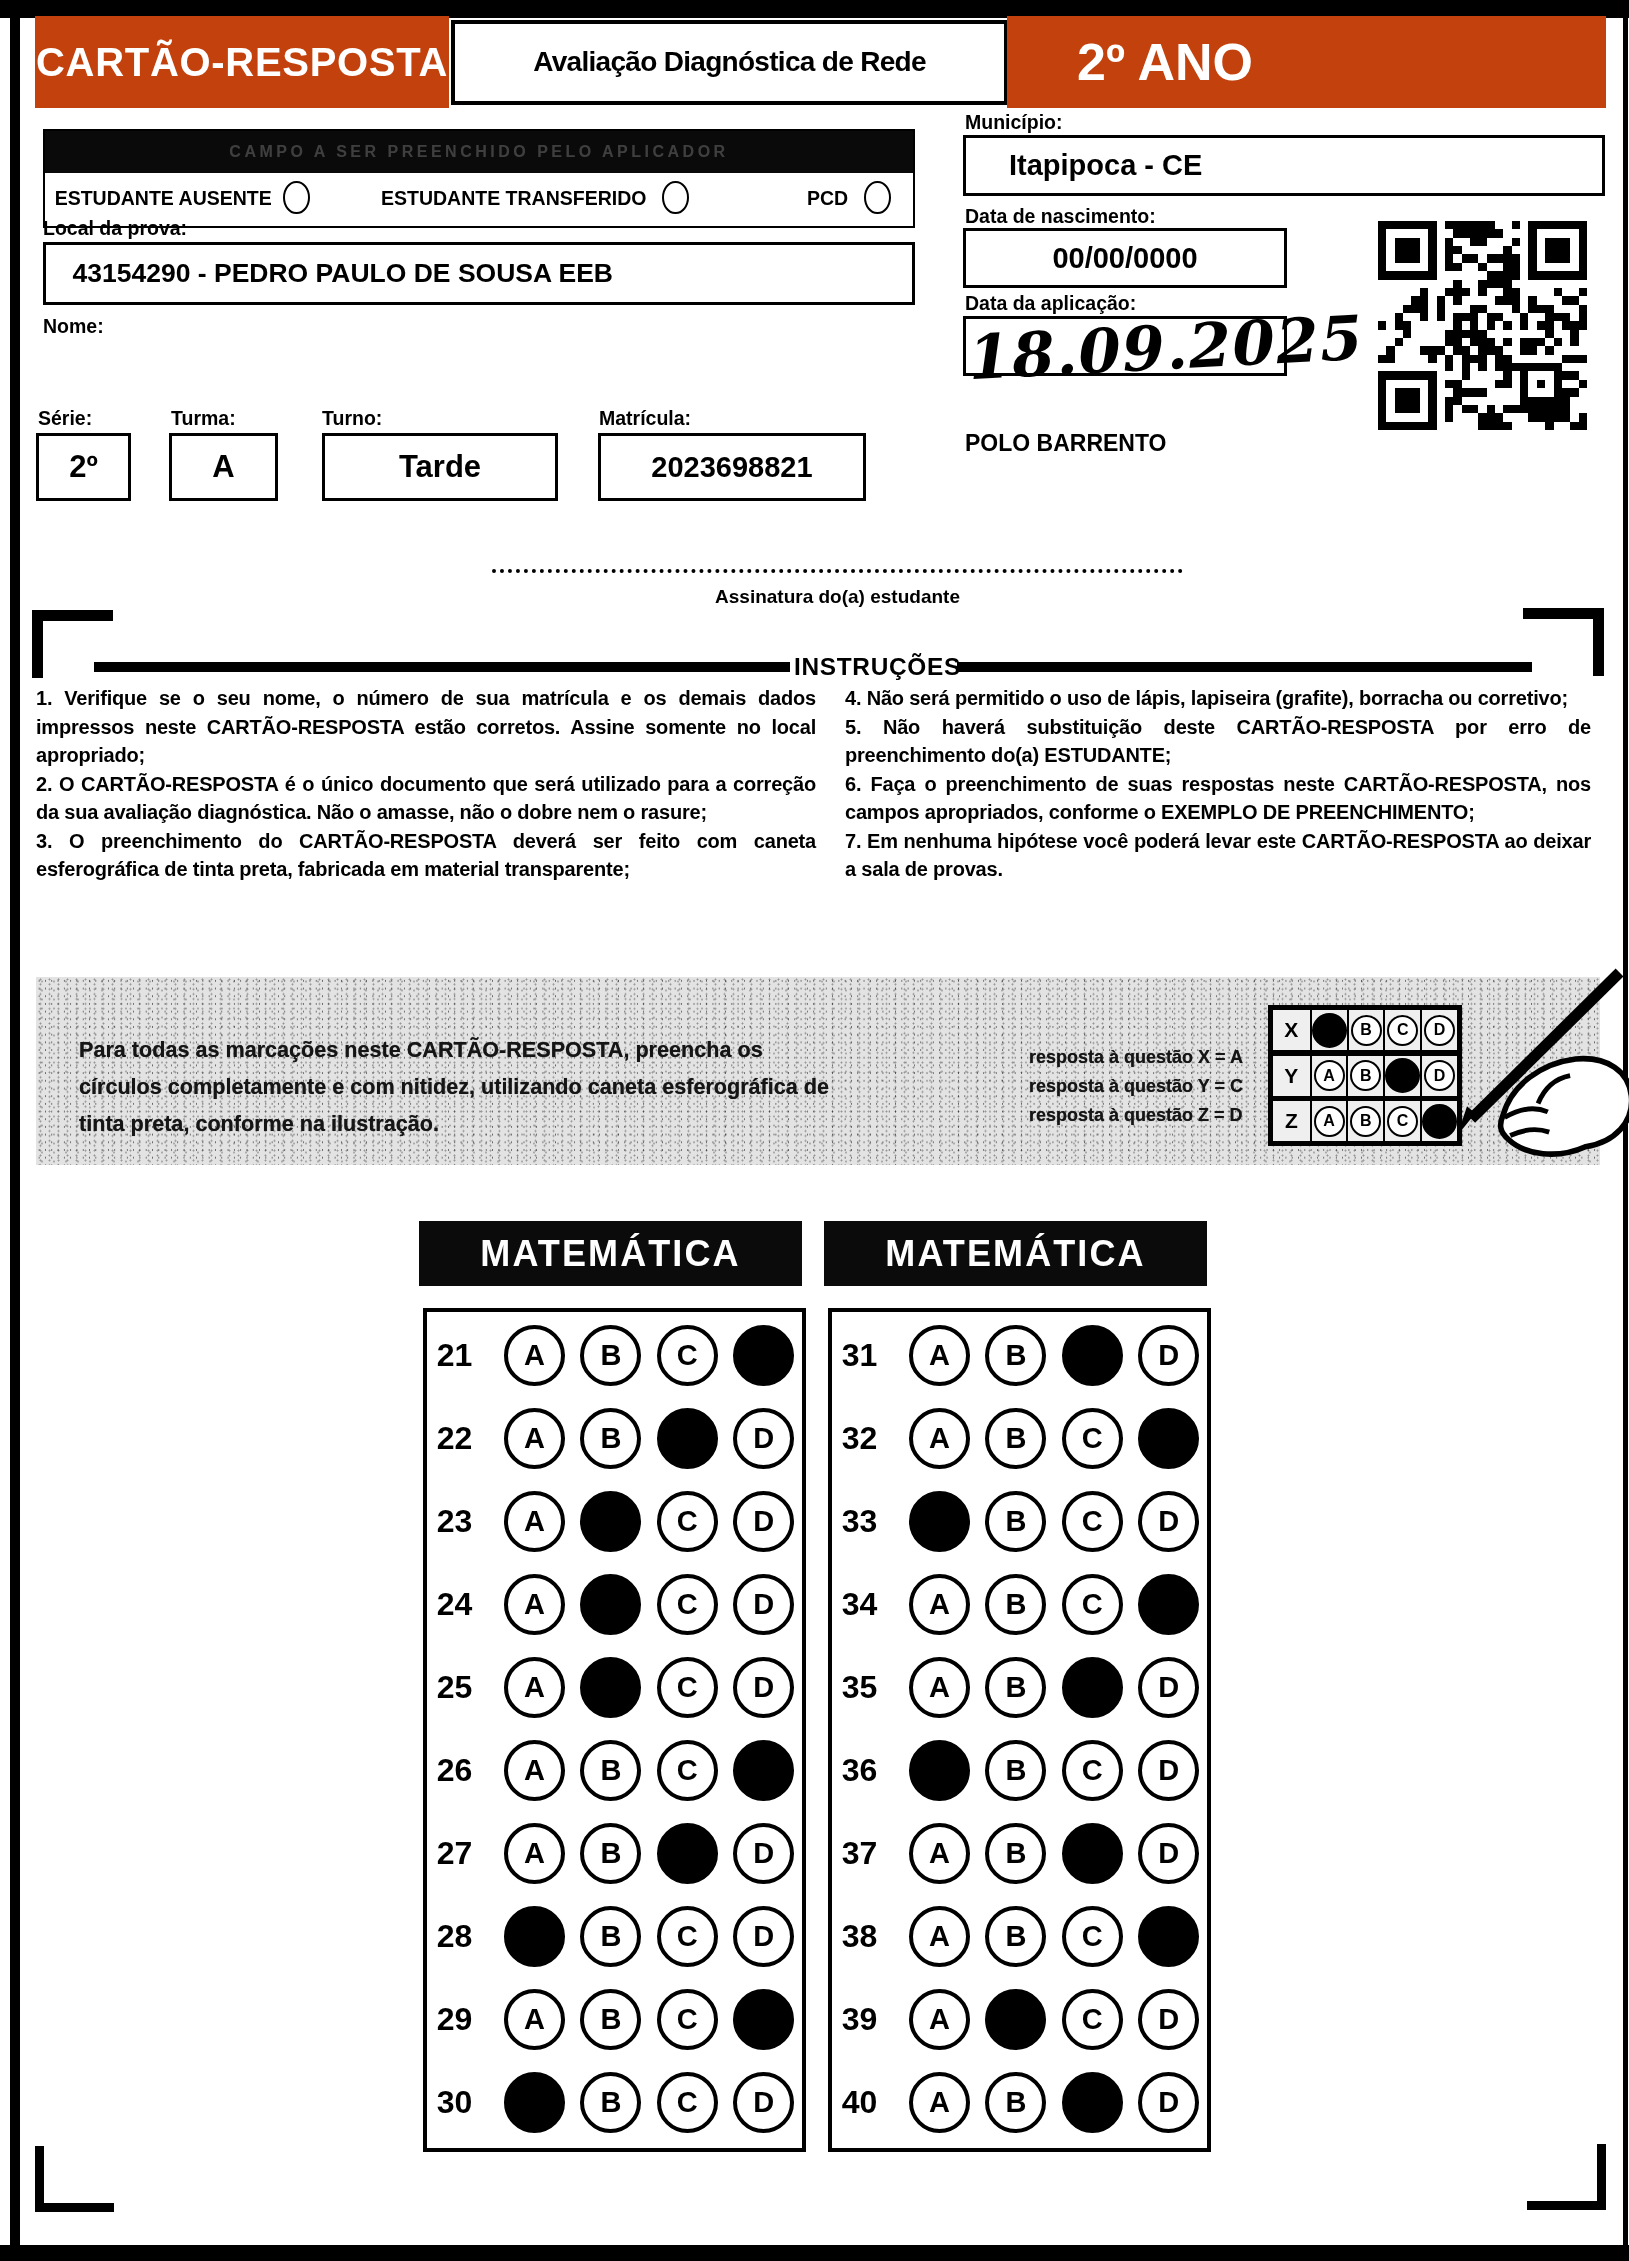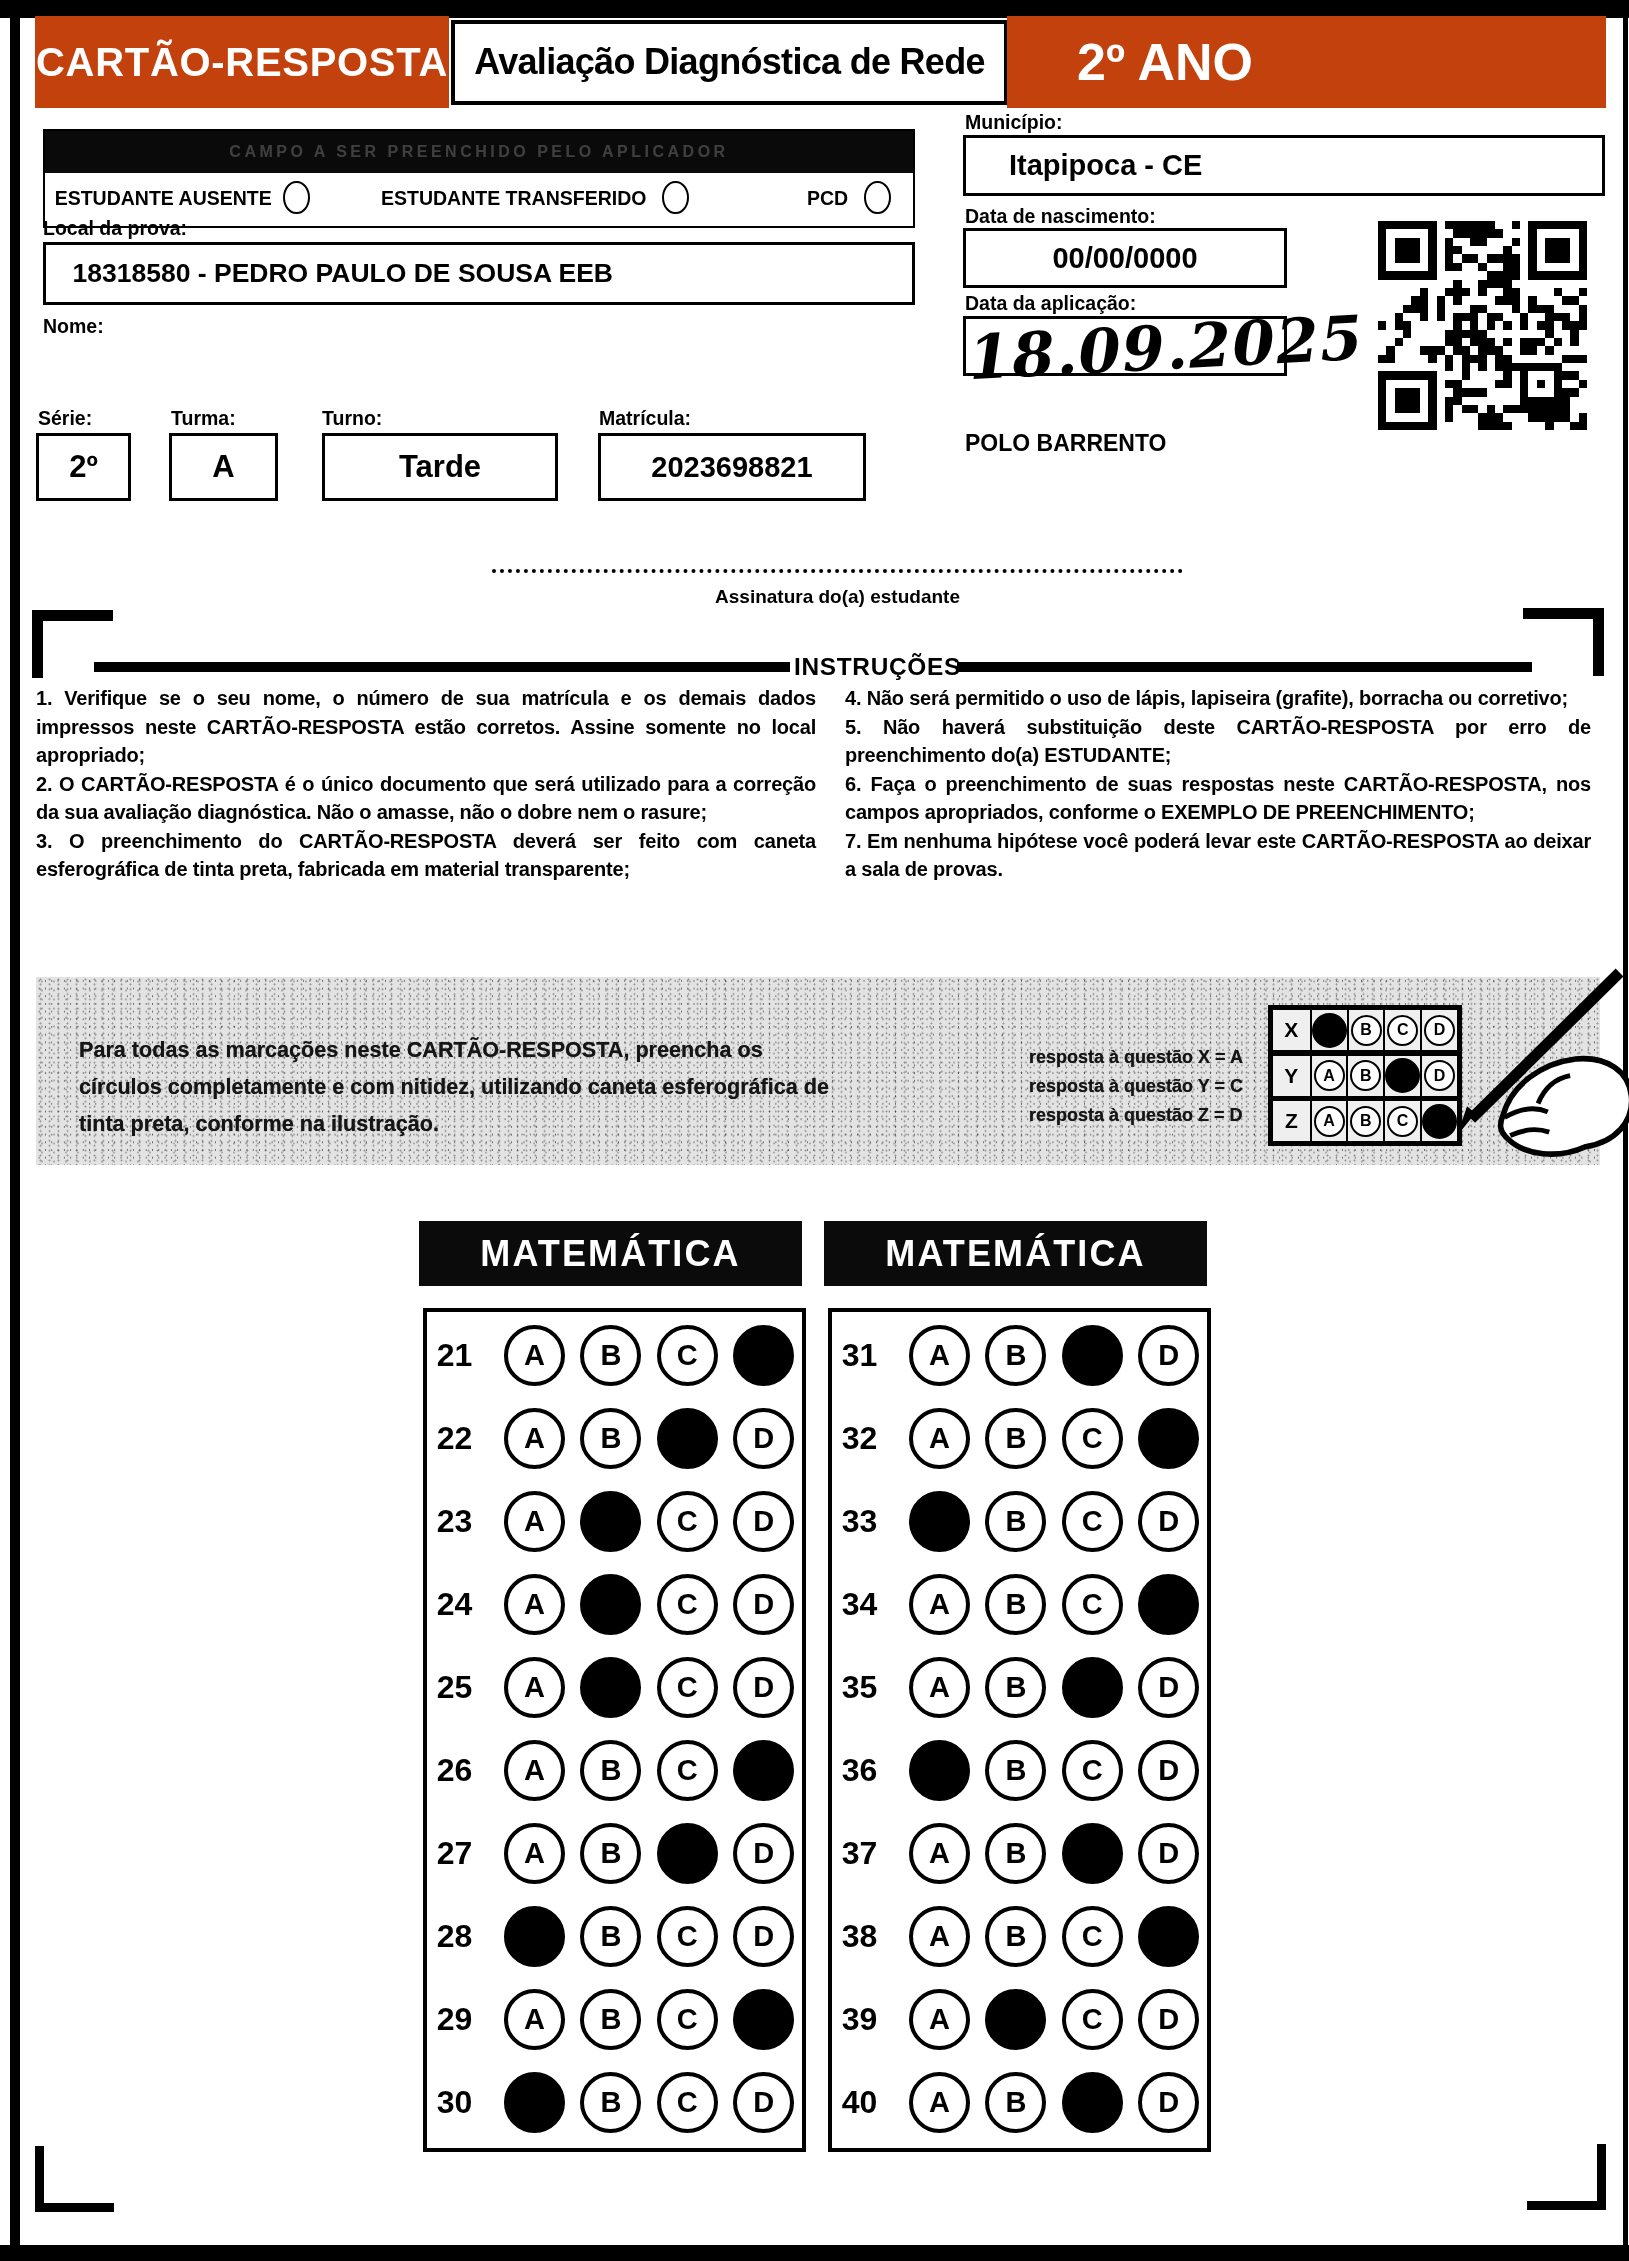--- a/index.html
+++ b/index.html
@@ -4,21 +4,21 @@
 <style>
   html,body{margin:0;padding:0;background:#777;}
   .page{position:relative;width:1630px;height:2261px;background:#fff;overflow:hidden;
         font-family:"Liberation Sans",sans-serif;color:#000;}
   .abs{position:absolute;}
   .edge{position:absolute;background:#000;}
   
   .headbox-black{background:#c2410c;color:#fff;display:flex;align-items:center;justify-content:center;}
   .card-title{left:35px;top:16px;width:414px;height:92px;font-size:40px;font-weight:bold;letter-spacing:0.7px;}
   .exam-title{left:451px;top:19.5px;width:557px;height:85px;border:4.9px solid #000;background:#fff;
-              display:flex;align-items:center;justify-content:center;font-size:36px;font-weight:bold;letter-spacing:-0.7px;box-sizing:border-box;}
+              display:flex;align-items:center;justify-content:center;font-size:28px;font-weight:bold;letter-spacing:-0.7px;box-sizing:border-box;}
   .grade-box{left:1007px;top:16px;width:599px;height:92px;justify-content:flex-start;padding-left:70px;
              font-size:52px;font-weight:bold;box-sizing:border-box;}
   
   .student-box{left:43px;top:113px;width:872px;height:99px;border:2.8px solid #000;box-sizing:border-box;margin-top:16px;}
   .aplicador-strip{height:42px;background:#0a0a0a;display:flex;align-items:center;justify-content:center;}
   .aplicador-strip span{color:rgba(255,255,255,.22);font-size:16px;font-weight:bold;letter-spacing:3.5px;}
   .status-row{position:relative;height:52px;}
   .status-label{position:absolute;top:14px;font-size:19.5px;font-weight:bold;}
   .status-circle{position:absolute;top:8.4px;width:26.5px;height:33px;border:2.8px solid #000;border-radius:50%;box-sizing:border-box;background:#fff;}
   .field-label{position:absolute;font-size:19.5px;font-weight:bold;}
@@ -95,21 +95,21 @@
       <span class="status-circle" style="left:238px;"></span>
       <span class="status-label" style="left:336px;">ESTUDANTE TRANSFERIDO</span>
       <span class="status-circle" style="left:617px;"></span>
       <span class="status-label" style="left:762px;">PCD</span>
       <span class="status-circle" style="left:819px;"></span>
     </div>
   </div>
 
   <div class="field-label" style="left:43px;top:217px;">Local da prova:</div>
   <div class="field-box" style="left:43px;top:242px;width:872px;height:63px;padding-left:26.5px;">
-    <span class="field-value">18318580 - PEDRO PAULO DE SOUSA EEB</span>
+    <span class="field-value">43154290 - PEDRO PAULO DE SOUSA EEB</span>
   </div>
 
   <div class="field-label" style="left:43px;top:315px;">Nome:</div>
 
   <div class="field-label" style="left:38px;top:407px;">Série:</div>
   <div class="field-label" style="left:171px;top:407px;">Turma:</div>
   <div class="field-label" style="left:322px;top:407px;">Turno:</div>
   <div class="field-label" style="left:599px;top:407px;">Matrícula:</div>
 
   <div class="field-box centered" style="left:36px;top:433px;width:95px;height:68px;">

